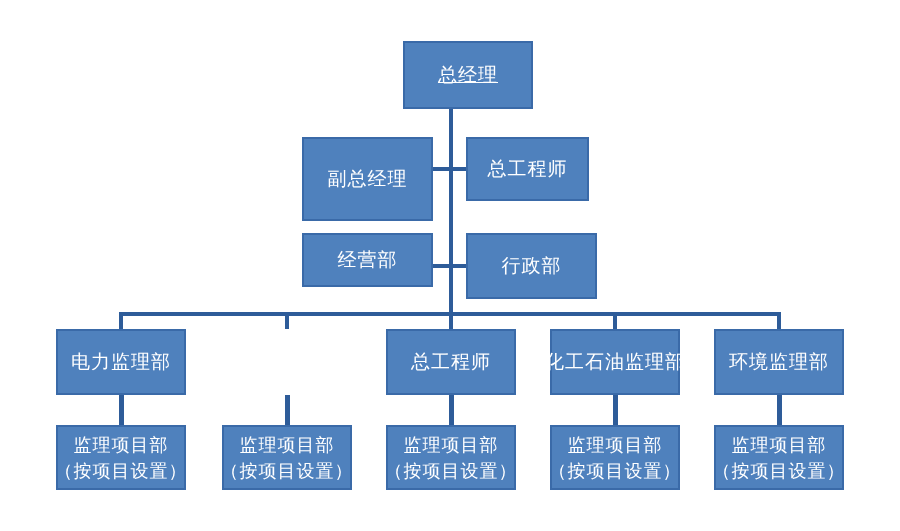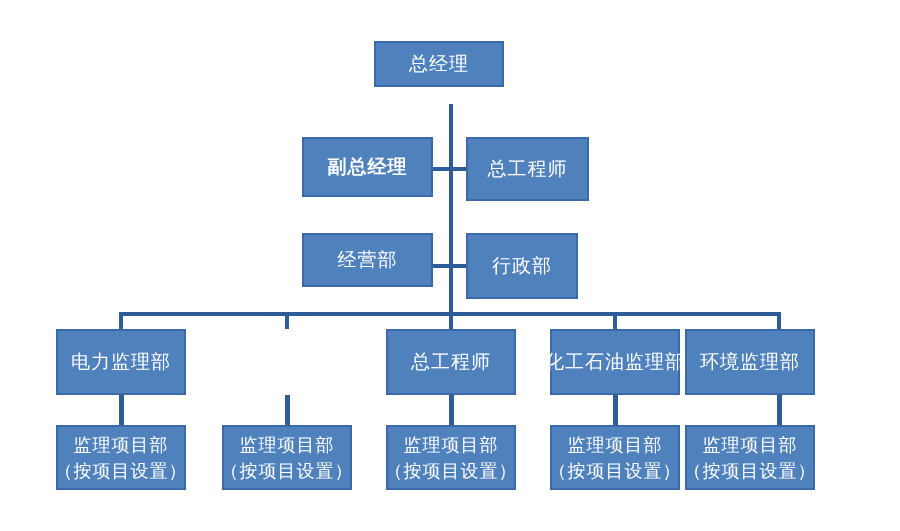--- a/index.html
+++ b/index.html
@@ -34,34 +34,34 @@
     display: flex;
     flex-direction: column;
     line-height: 26px;
     font-size: 18px;
   }
   .connector {
     position: absolute;
     background: var(--connector, #2e5c99);
   }
   
-  .n-root     { left: 374px; top: 41px;  width: 130px; height: 46px; }
+  .n-root     { left: 403px; top: 41px;  width: 130px; height: 68px; text-decoration: underline; }
   
-  .n-l2a      { left: 302px; top: 137px; width: 131px; height: 60px; font-weight: bold; }
+  .n-l2a      { left: 302px; top: 137px; width: 131px; height: 84px; }
   .n-l2b      { left: 466px; top: 137px; width: 123px; height: 64px; }
   
   .n-l3a      { left: 302px; top: 233px; width: 131px; height: 54px; }
-  .n-l3b      { left: 466px; top: 233px; width: 112px; height: 66px; }
+  .n-l3b      { left: 466px; top: 233px; width: 131px; height: 66px; }
   
   .dept       { top: 329px; width: 130px; height: 66px; font-family: Liberation Serif, serif; }
   .n-d1 { left: 56px;  }
   .n-d2 { left: 222px; }
   .n-d3 { left: 386px; }
   .n-d4 { left: 550px; }
-  .n-d5 { left: 685px; }
+  .n-d5 { left: 714px; }
   
   .proj       { top: 425px; width: 130px; height: 65px; }
   
   .c-main-v   { left: 449px; top: 104px; width: 4px;  height: 212px; }
   .c-tick2    { left: 433px; top: 167px; width: 33px; height: 4px; }
   .c-tick3    { left: 433px; top: 264px; width: 33px; height: 4px; }
   .c-dist     { left: 119px; top: 312px; width: 662px; height: 4px; }
   .c-drop     { top: 314px; width: 4px; height: 15px; }
   .c-drop.d1 { left: 119px; } .c-drop.d2 { left: 285px; } .c-drop.d3 { left: 449px; }
   .c-drop.d4 { left: 613px; } .c-drop.d5 { left: 777px; }

